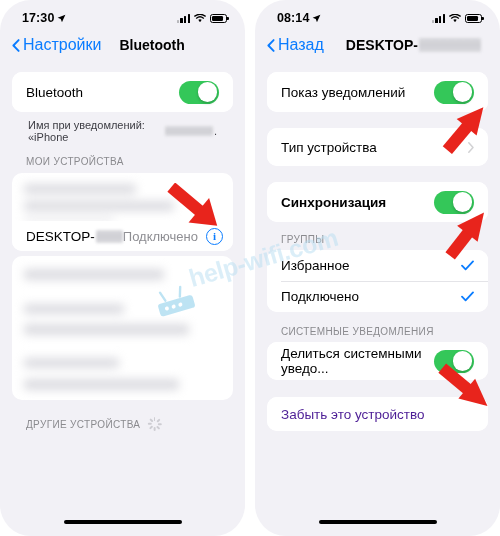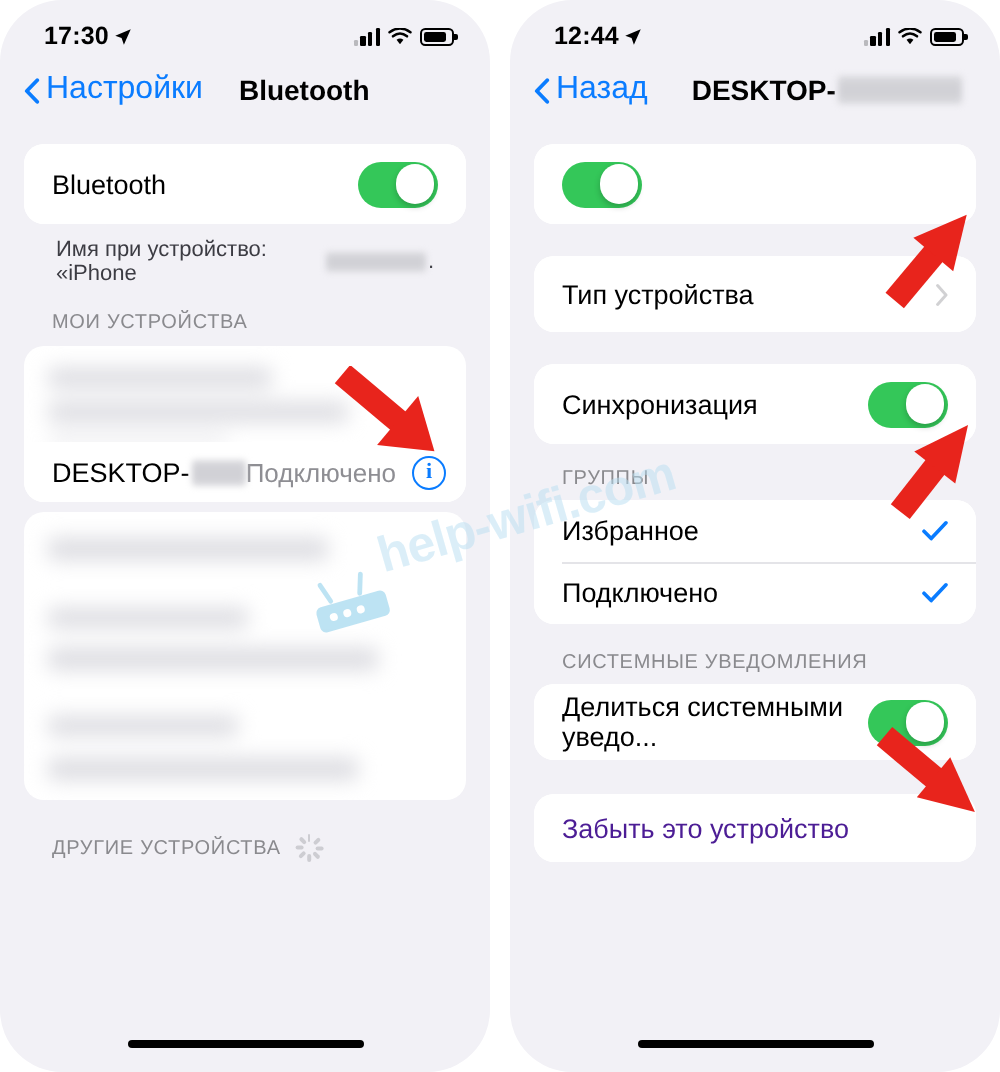--- a/index.html
+++ b/index.html
@@ -260,21 +260,21 @@
       <div class="card" style="margin-top:12px;">
         <div class="row" style="height:40px;">
           <span class="row-label">Bluetooth</span>
           <span class="toggle">
               <span class="knob"></span>
             </span>
         </div>
       </div>
 
       <div class="sub-note">
-        <span>Имя при устройство: «iPhone</span>
+        <span>Имя при уведомлений: «iPhone</span>
         <span class="redact" style="width:56px;height:10px;margin:0 1px;"></span>
         <span>.</span>
       </div>
 
       <div class="sect-head" style="padding-top:13px;">МОИ УСТРОЙСТВА</div>
 
       <div class="blur-card">
 
         <div class="blur-block" style="height:48px;">
           <div class="bb-line" style="width:112px;height:10px;margin-top:11px;"></div>
@@ -325,21 +325,21 @@
 
     <div class="home-ind"></div>
   </div>
 
   <div class="gap"></div>
 
   <div class="phone right">
 
     <div class="statusbar">
       <div class="st-time">
-        <span>12:44</span>
+        <span>08:14</span>
         <svg class="loc-arrow" viewBox="0 0 10 10">
           <path d="M9.3 0.7 L0.7 4.3 L4.2 5.6 L5.5 9.3 Z" fill="#000"></path>
         </svg>
       </div>
       <div class="st-right">
         <span class="sig">
             <i></i>
             <i></i>
             <i></i>
             <i></i>
@@ -365,36 +365,37 @@
       <div class="nav-title center">
         <span>DESKTOP-</span>
         <span class="redact" style="width:62px;height:14px;margin-left:1px;"></span>
       </div>
     </div>
 
     <div class="content">
 
       <div class="card" style="margin-top:12px;">
         <div class="row" style="height:40px;">
+          <span class="row-label">Показ уведомлений</span>
           <span class="toggle">
               <span class="knob"></span>
             </span>
         </div>
       </div>
 
       <div class="card" style="margin-top:16px;">
         <div class="row" style="height:38px;">
           <span class="row-label">Тип устройства</span>
           <svg class="chev-r" viewBox="0 0 6 11">
             <path d="M0.8 0.8 L5 5.5 L0.8 10.2" stroke="#8e8e93" stroke-width="1.5" fill="none" stroke-linecap="round" stroke-linejoin="round"></path>
           </svg>
         </div>
       </div>
 
-      <div class="card" style="margin-top:16px;">
+      <div class="card" style="margin-top:16px;font-weight:bold;">
         <div class="row" style="height:40px;">
           <span class="row-label">Синхронизация</span>
           <span class="toggle">
               <span class="knob"></span>
             </span>
         </div>
       </div>
 
       <div class="sect-head" style="padding-top:12px;padding-bottom:5px;">ГРУППЫ</div>
 

